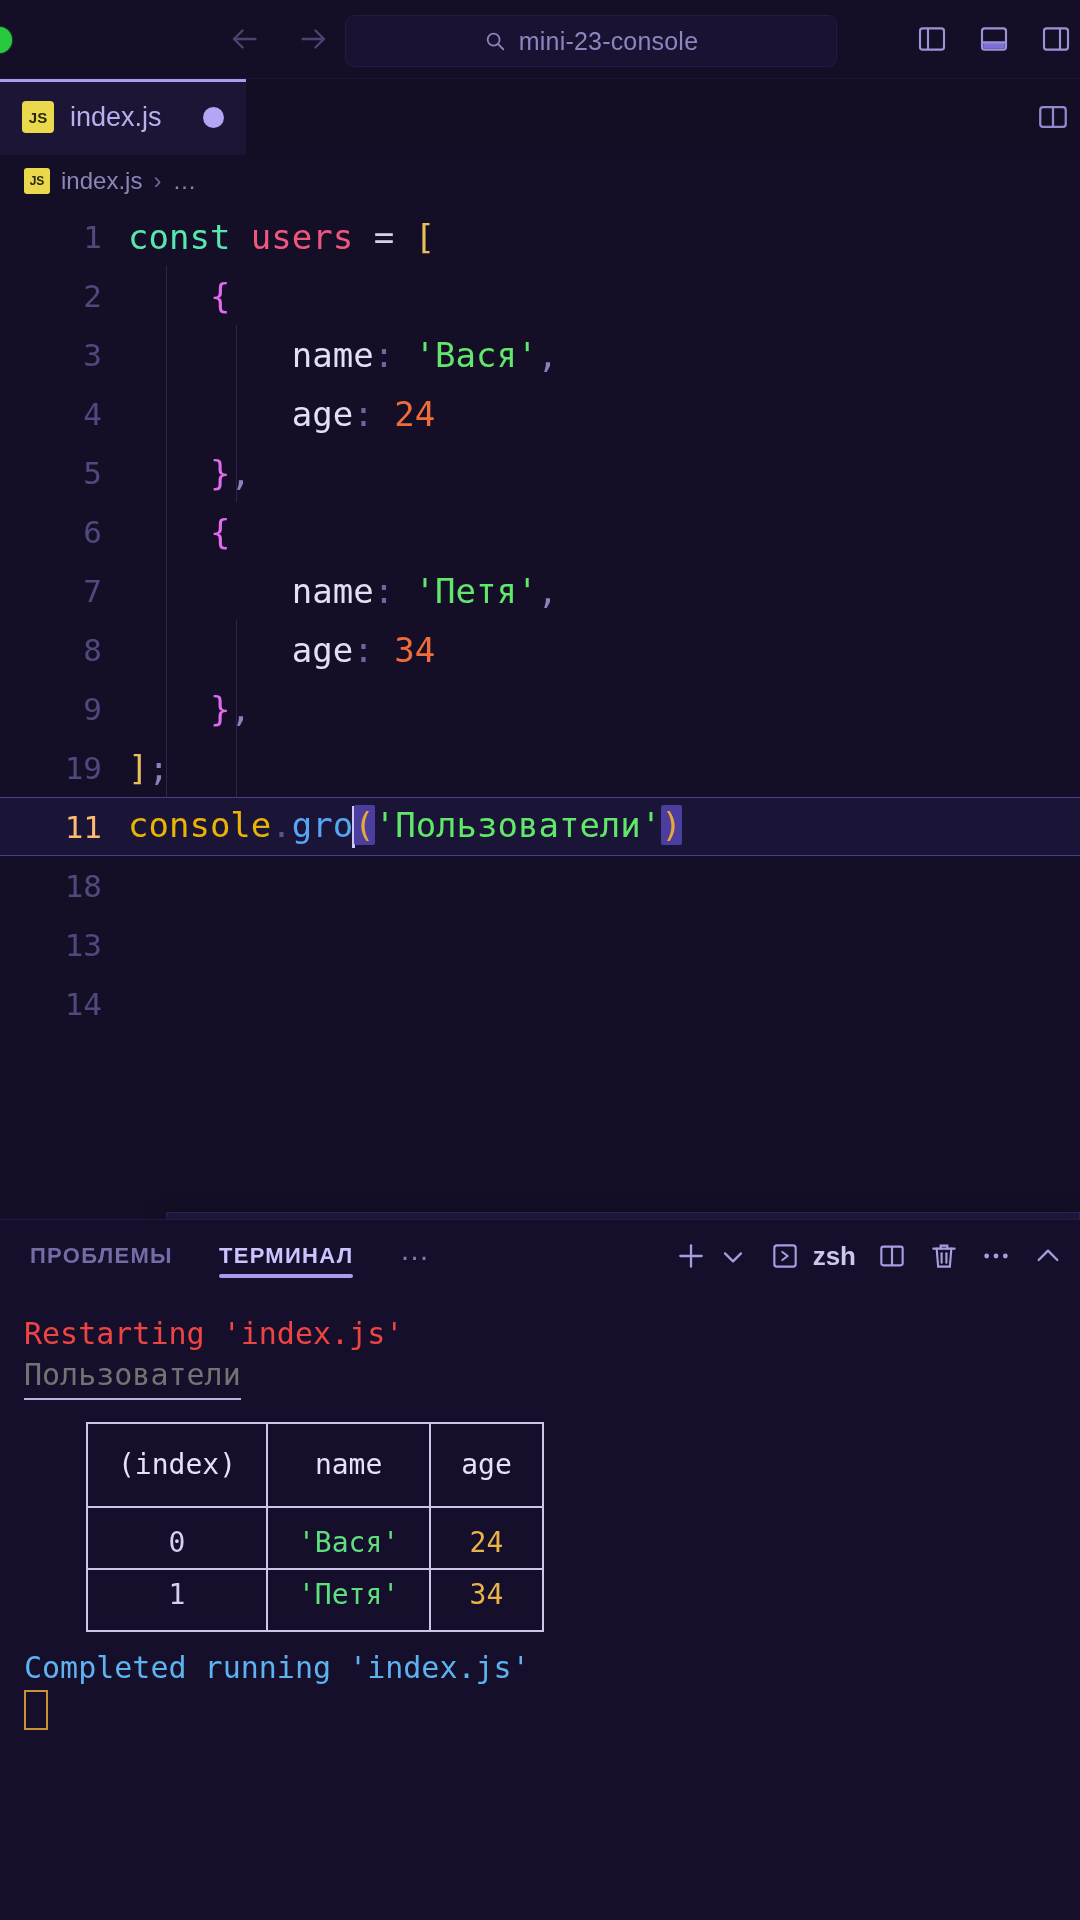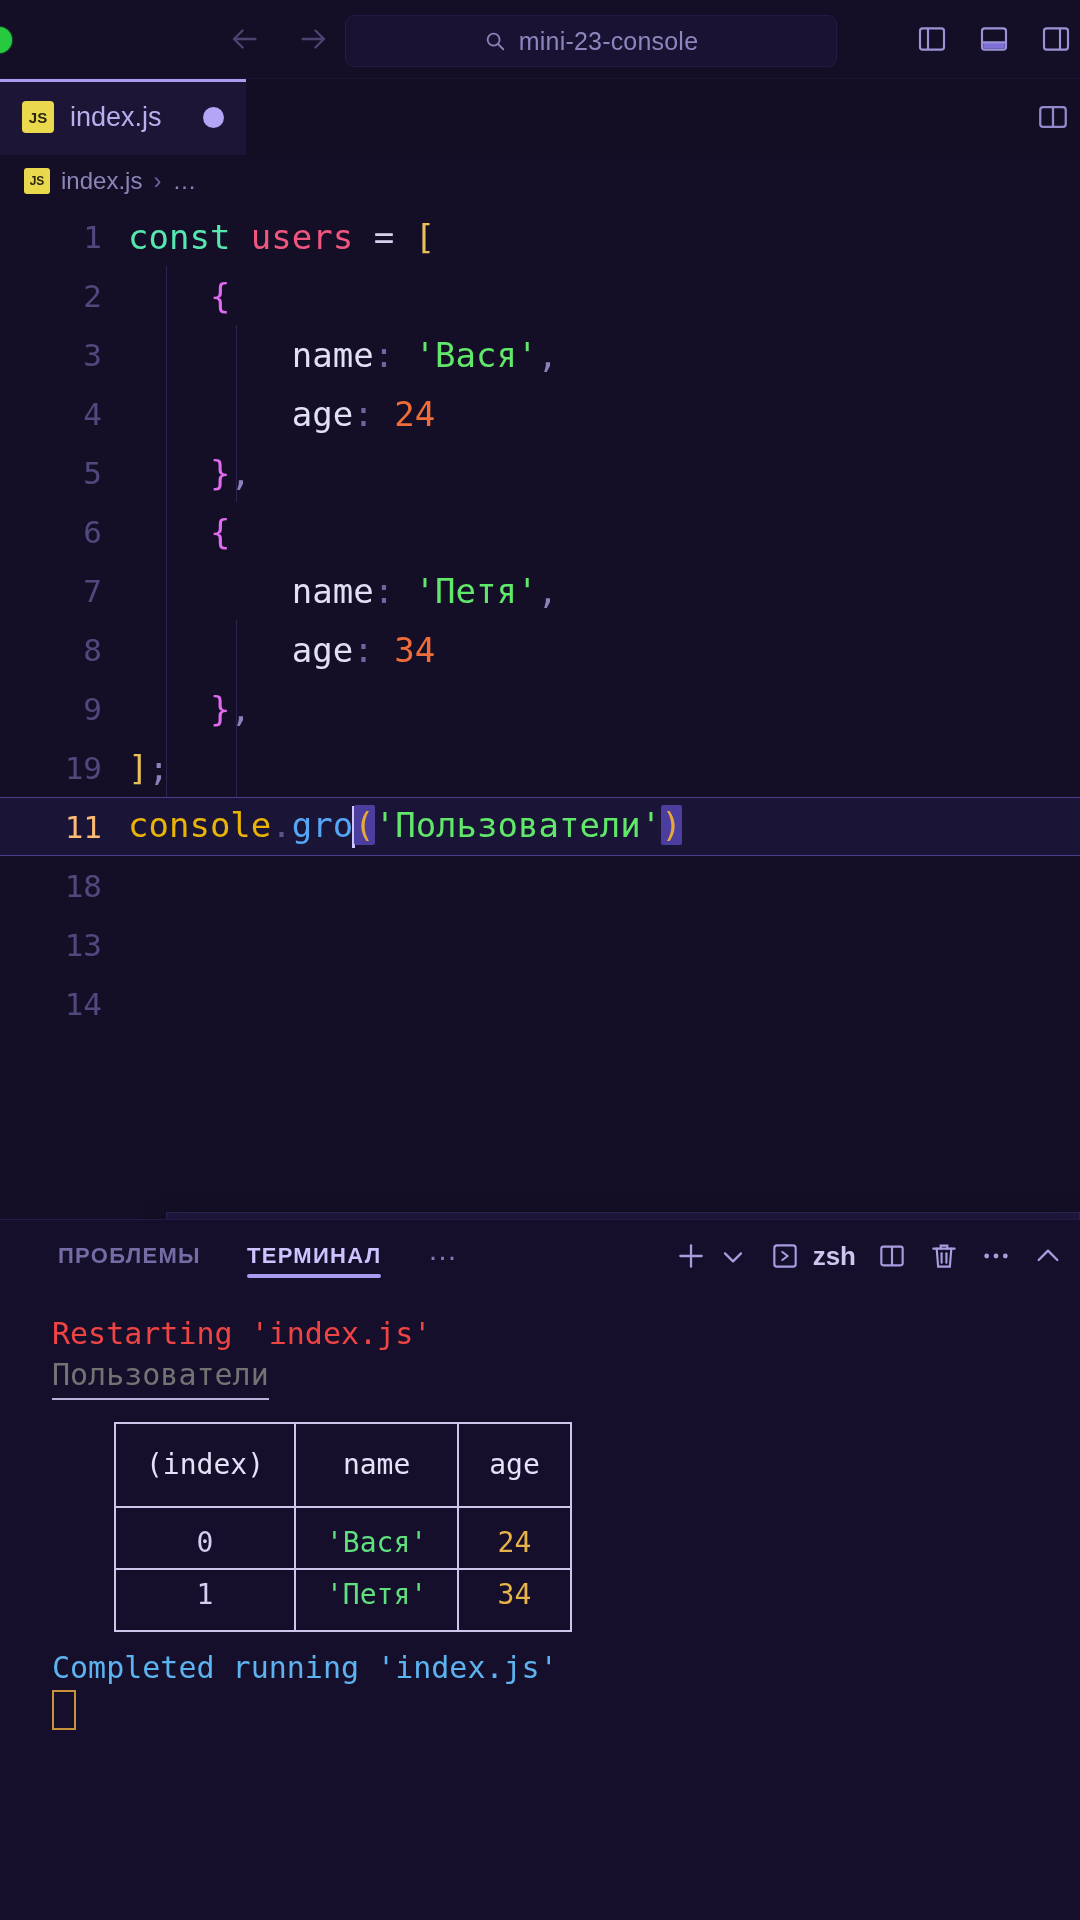--- a/index.html
+++ b/index.html
@@ -257,21 +257,21 @@
 
     <div class="suggest">
       <div class="srow">
 
         <span class="sdetail"></span>
       </div>
 
     </div>
   </div>
 
-  <div class="panel" style="height:700px;padding-left:28px;">
+  <div class="panel" style="height:700px;">
     <div class="panelhdr">
       <div class="ptab">ПРОБЛЕМЫ</div>
       <div class="ptab active">ТЕРМИНАЛ</div>
       <div class="pdots">…</div>
 
       <div class="pactions">
         <span class="pico">
           <svg viewBox="0 0 24 24" fill="none" stroke="currentColor" stroke-width="1.7" stroke-linecap="round">
               <line x1="12" y1="4" x2="12" y2="20"></line>
               <line x1="4" y1="12" x2="20" y2="12"></line>

